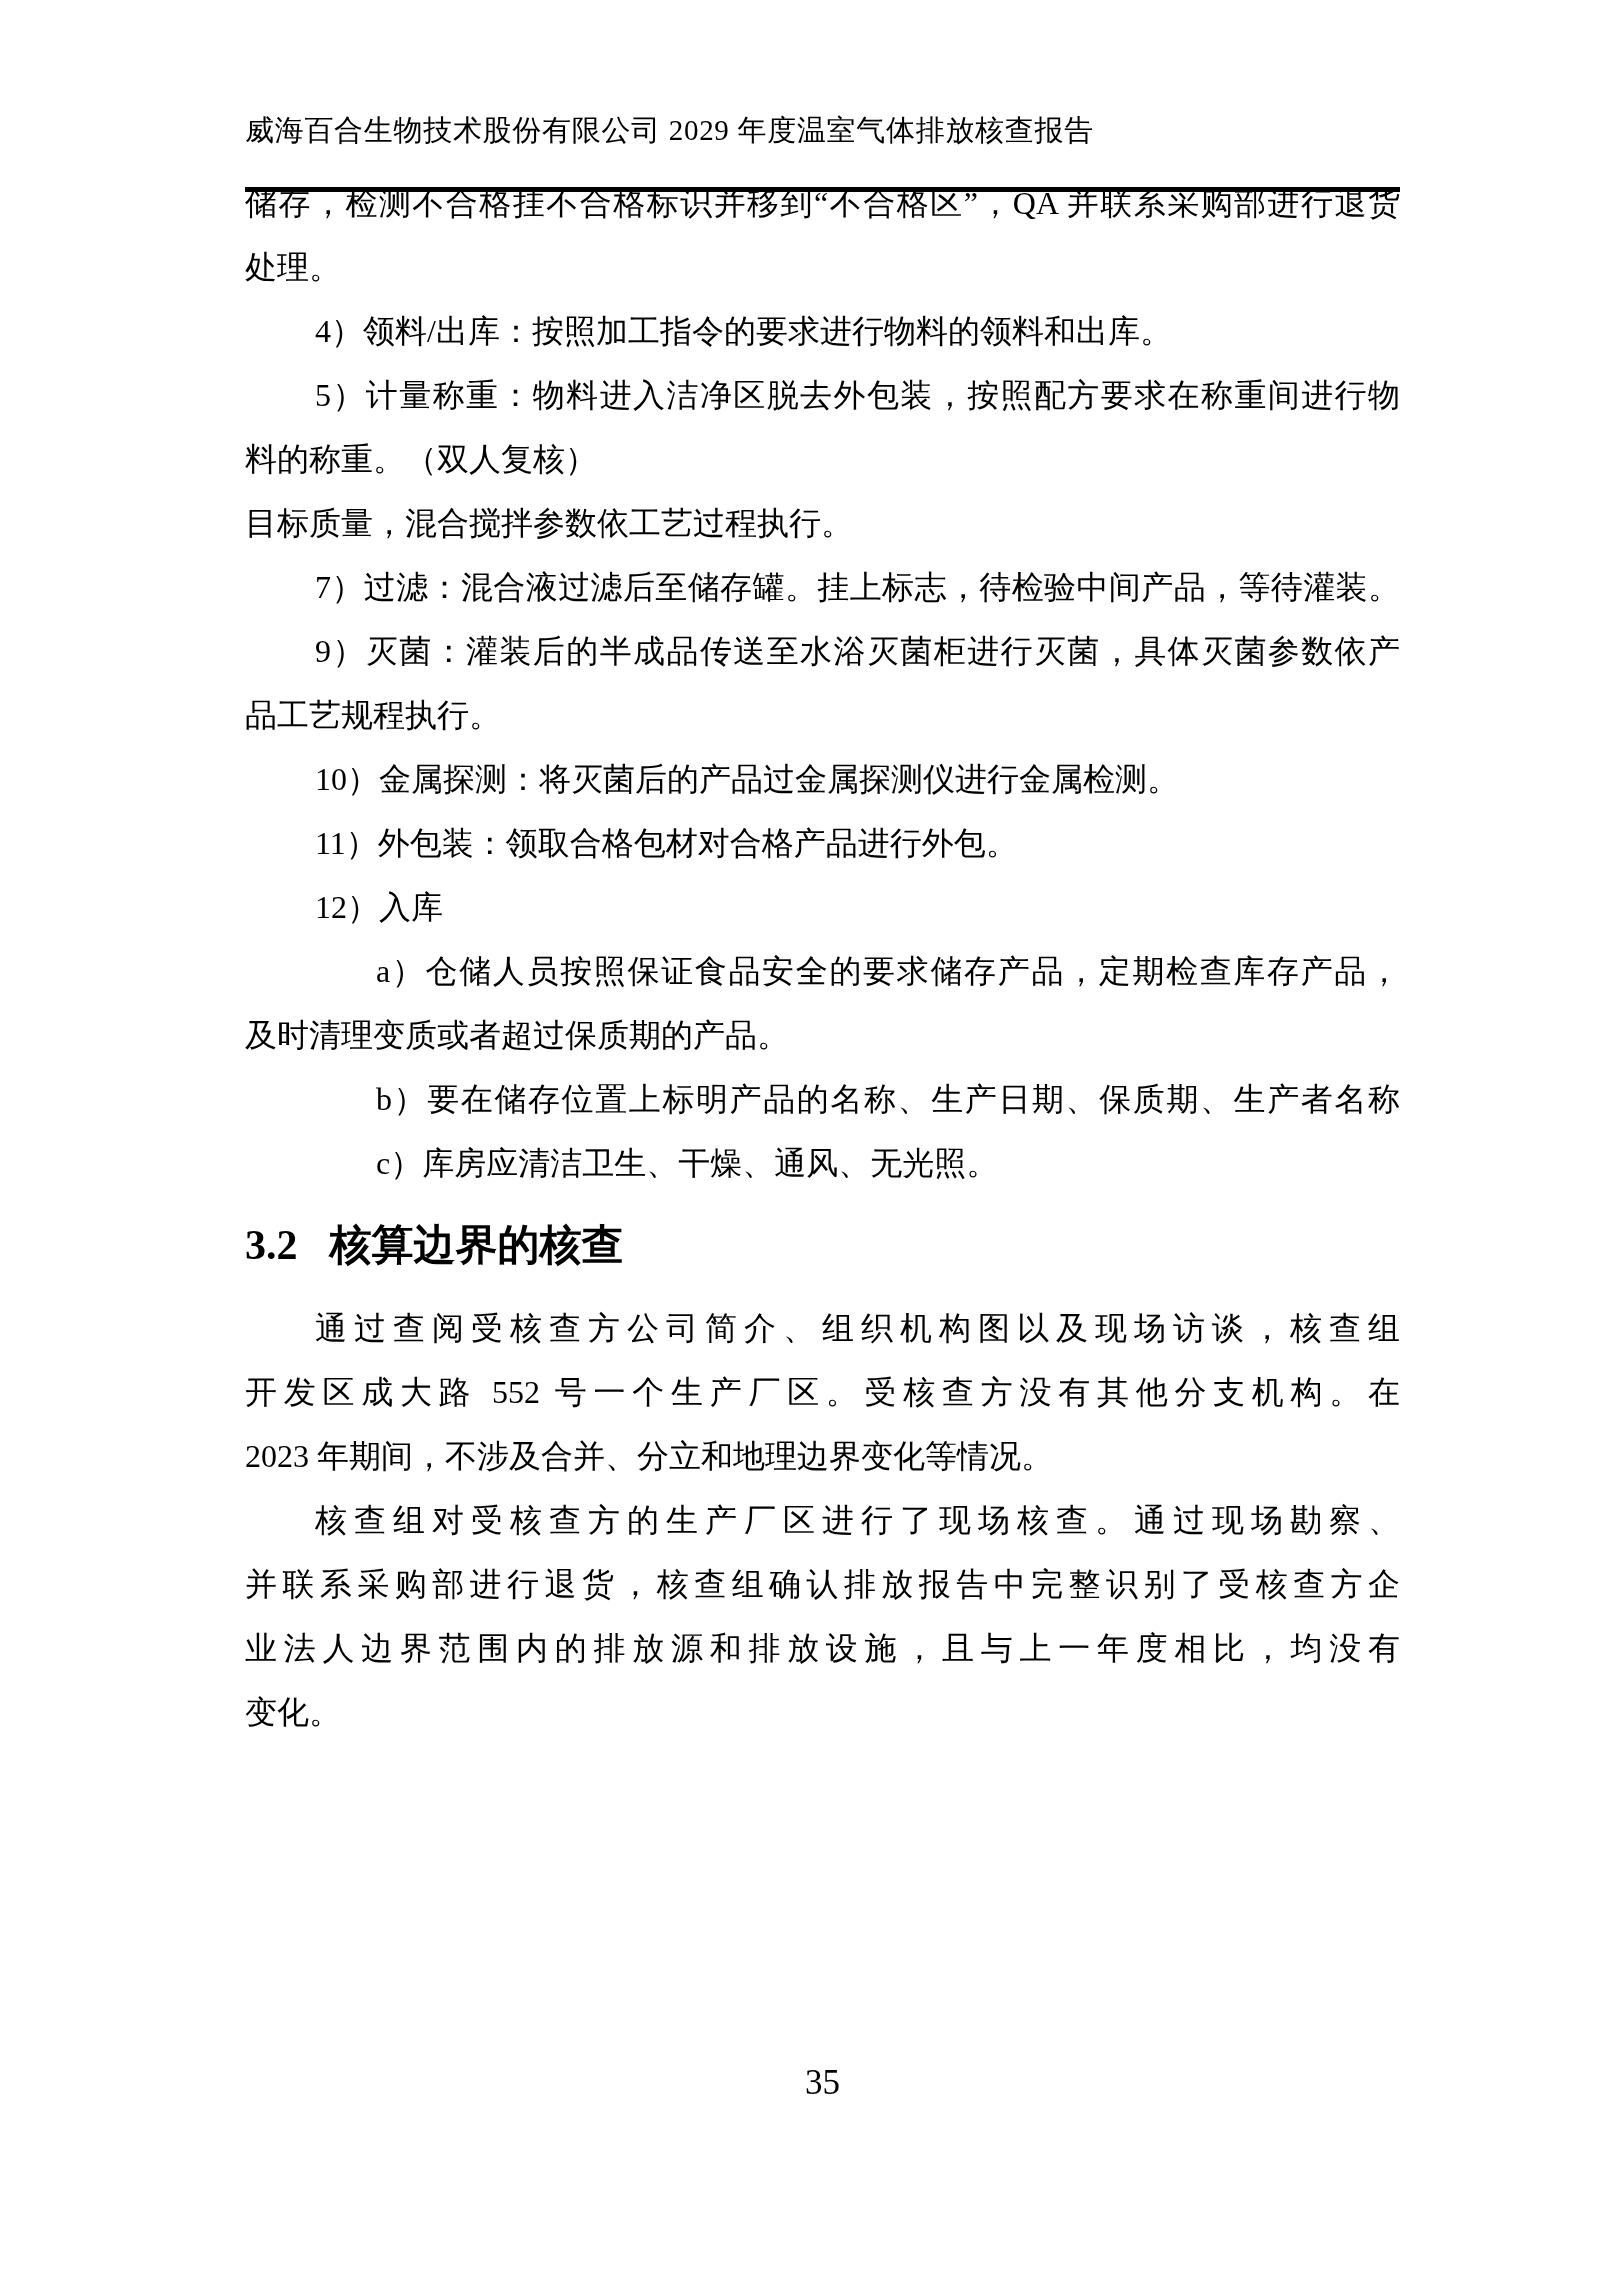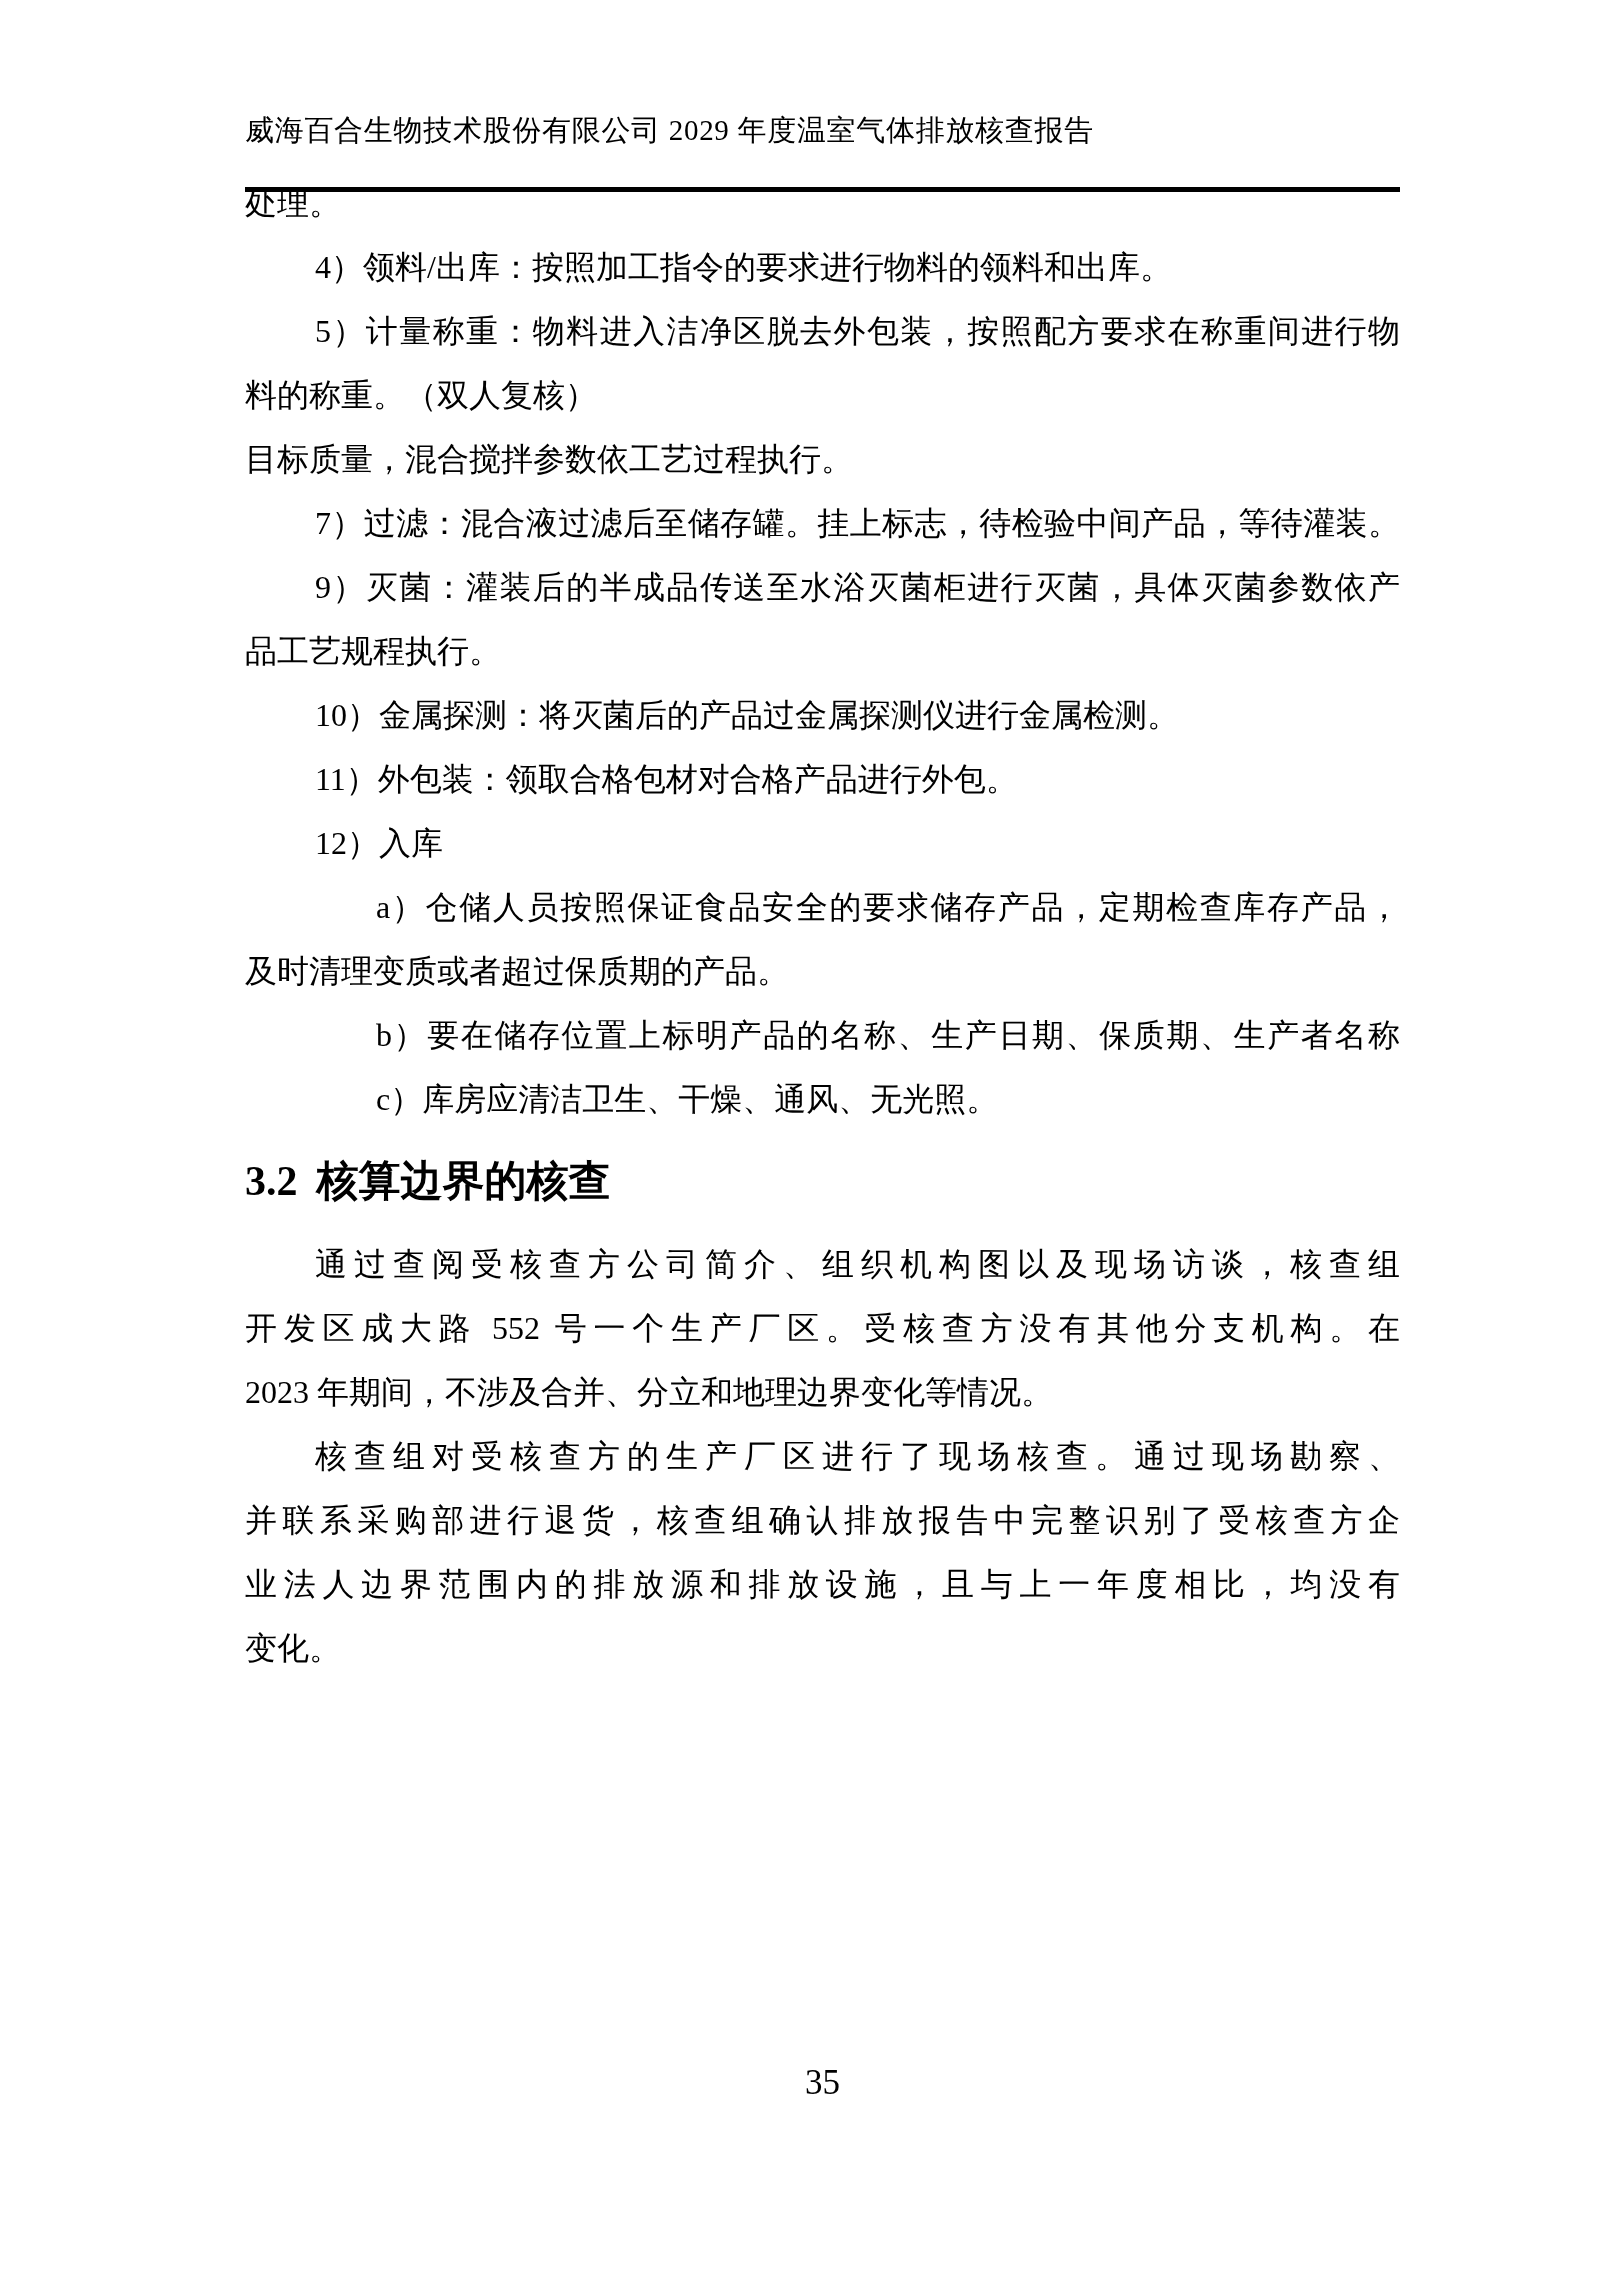--- a/index.html
+++ b/index.html
@@ -68,21 +68,21 @@
   .section-heading {
     margin-top: 18.3px;
     margin-bottom: 18.3px;
     line-height: 64px;
     font-size: 42px;
     font-weight: 700;
     white-space: nowrap;
   }
   .section-heading .h-num {
     display: inline-block;
-    margin-right: 19px;
+    margin-right: 32px;
     font-family: "Liberation Serif", "DejaVu Serif", serif;
   }
   
   .page-footer {
     position: absolute;
     left: 245px;
     top: 2063px;
     width: 1155px;
     text-align: center;
     font-size: 35px;
@@ -93,20 +93,21 @@
 <body>
 
 <div class="page">
 
   <div class="page-header">
     <div class="header-title">威海百合生物技术股份有限公司 2029 年度温室气体排放核查报告</div>
     <div class="header-rule"></div>
   </div>
 
   <div class="body-text">
+      <div class="line indent-0 just">储存，检测不合格挂不合格标识并移到“不合格区”，QA 并联系采购部进行退货</div>
       <div class="line indent-0">处理。</div>
       <div class="line indent-1">4）领料/出库：按照加工指令的要求进行物料的领料和出库。</div>
       <div class="line indent-1 just">5）计量称重：物料进入洁净区脱去外包装，按照配方要求在称重间进行物</div>
       <div class="line indent-0">料的称重。（双人复核）</div>
       <div class="line indent-0">目标质量，混合搅拌参数依工艺过程执行。</div>
       <div class="line indent-1 just">7）过滤：混合液过滤后至储存罐。挂上标志，待检验中间产品，等待灌装。</div>
       <div class="line indent-1 just">9）灭菌：灌装后的半成品传送至水浴灭菌柜进行灭菌，具体灭菌参数依产</div>
       <div class="line indent-0">品工艺规程执行。</div>
       <div class="line indent-1">10）金属探测：将灭菌后的产品过金属探测仪进行金属检测。</div>
       <div class="line indent-1">11）外包装：领取合格包材对合格产品进行外包。</div>

